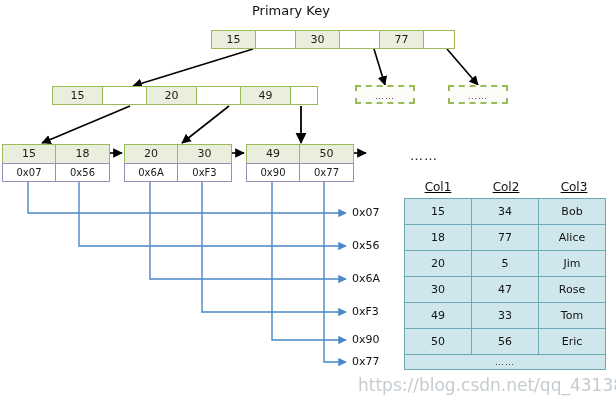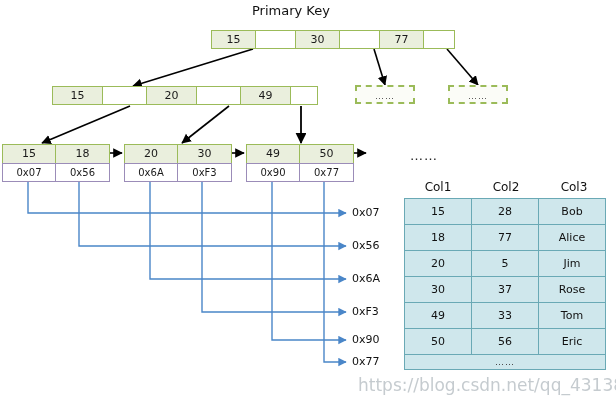--- a/index.html
+++ b/index.html
@@ -114,20 +114,21 @@
     position: absolute;
     font-size: 13px;
     color: #111;
     white-space: nowrap;
   }
 
   
   .tbl-head {
     position: absolute;
     display: flex;
+    text-decoration: underline;
   }
   .tbl-head div {
     text-align: center;
     font-size: 12px;
     color: #111;
   }
   .data-table {
     position: absolute;
     border-collapse: collapse;
     background: #cfe7ec;
@@ -268,36 +269,36 @@
   <div class="tbl-head" style="left:404px; top:180px; width:204px;">
     <div style="width:68px;">Col1</div>
     <div style="width:68px;">Col2</div>
     <div style="width:68px;text-align:center;">Col3</div>
   </div>
 
   <table class="data-table" id="data-table" style="left:404px; top:198px;">
     <tbody id="data-table-body">
         <tr>
           <td>15</td>
-          <td>28</td>
+          <td>34</td>
           <td>Bob</td>
         </tr>
         <tr>
           <td>18</td>
           <td>77</td>
           <td>Alice</td>
         </tr>
         <tr>
           <td>20</td>
           <td>5</td>
           <td>Jim</td>
         </tr>
         <tr>
           <td>30</td>
-          <td>37</td>
+          <td>47</td>
           <td>Rose</td>
         </tr>
         <tr>
           <td>49</td>
           <td>33</td>
           <td>Tom</td>
         </tr>
         <tr>
           <td>50</td>
           <td>56</td>

